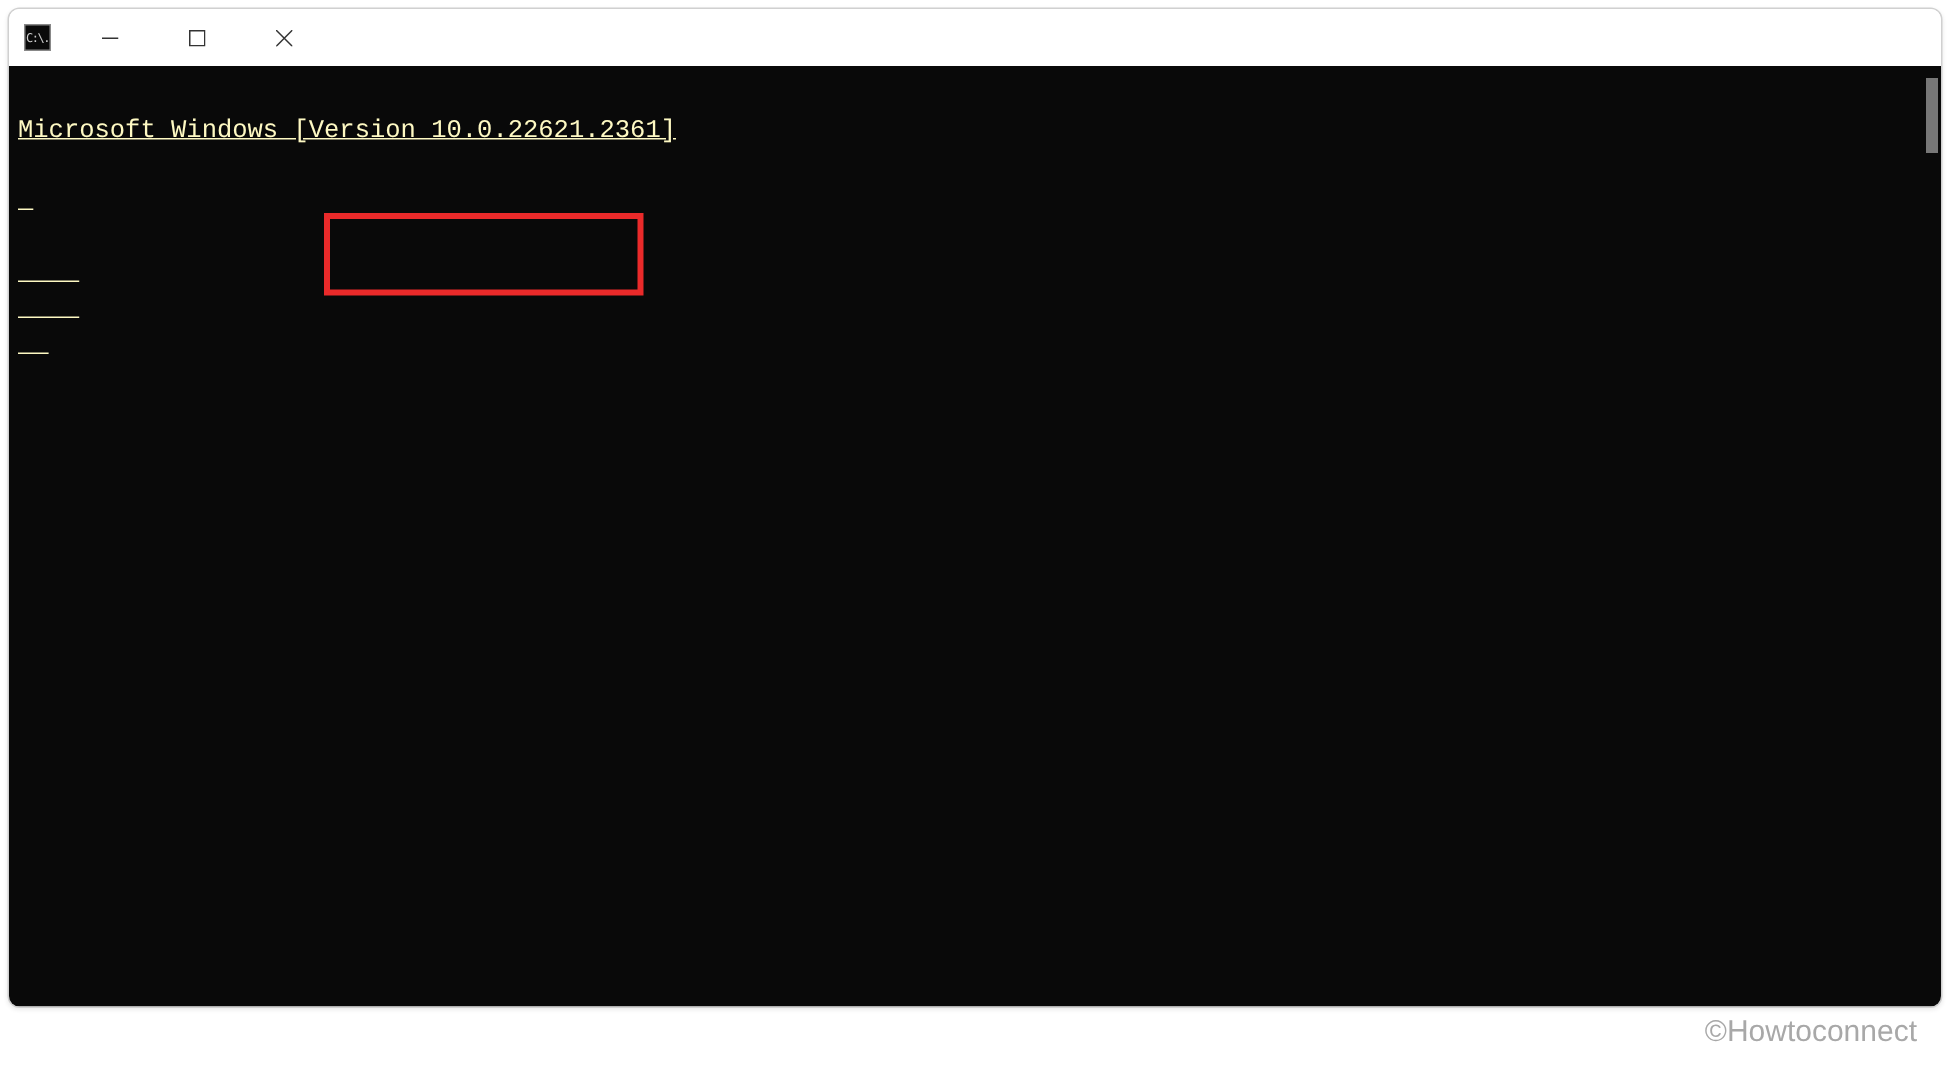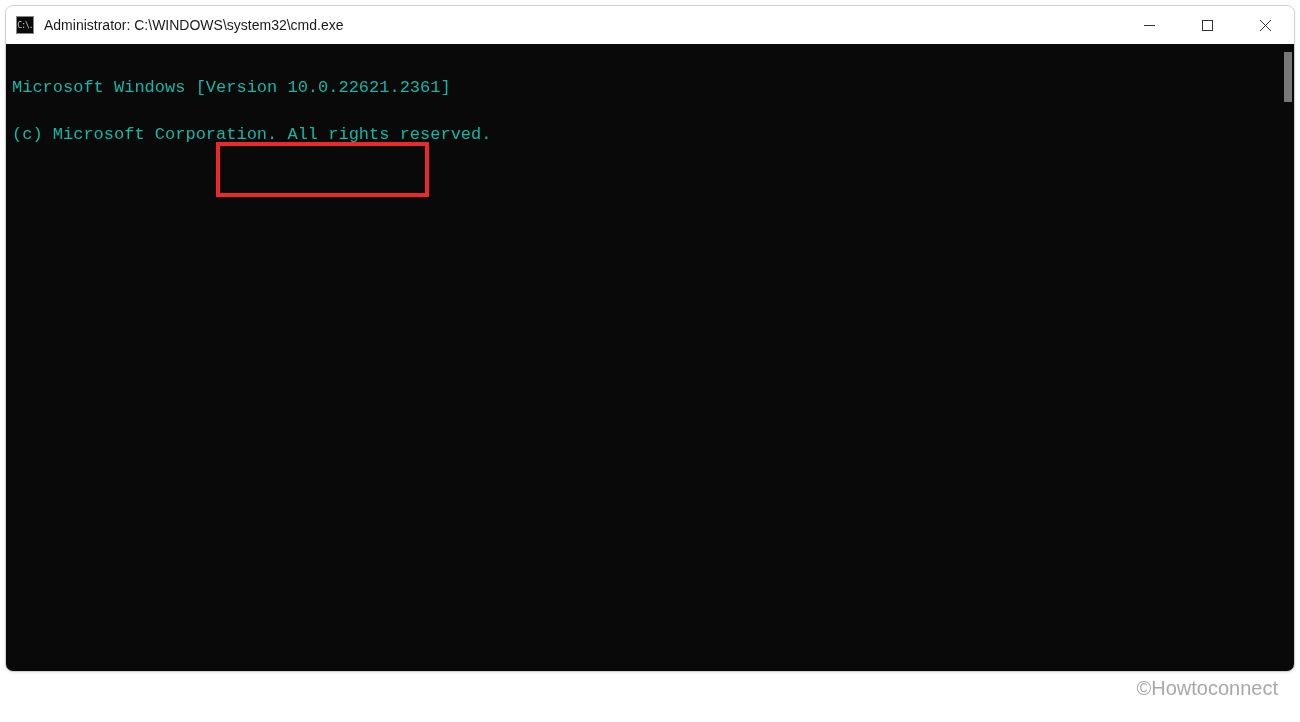--- a/index.html
+++ b/index.html
@@ -79,25 +79,26 @@
       stroke: #333;
       stroke-width: 1;
       fill: none;
     }
     .terminal {
       flex: 1;
       background: #090909;
       padding: 8px 6px;
       font-family: Consolas, "Courier New", monospace;
       font-size: 17px;
-      color: #14b8a6;
+      color: #fef9c3;
       line-height: 1.4;
       position: relative;
       overflow: hidden;
       white-space: pre;
+      text-decoration: underline;
     }
     .terminal .line {
       display: block;
     }
     .highlight-box {
       position: absolute;
       border: 4px solid #ea2a2a;
       pointer-events: none;
       top: 98px;
       left: 210px;
@@ -126,21 +127,20 @@
   </style>
 </head>
 <body>
 
 <div class="window">
 
   <div class="titlebar">
     <div class="app-icon">
       <span>C:\.</span>
     </div>
-    <div class="title-text">Administrator: C:\WINDOWS\system32\cmd.exe</div>
     <div class="window-controls">
       <div class="win-btn">
         <svg viewBox="0 0 11 11">
             <line x1="0" y1="5.5" x2="11" y2="5.5"></line>
           </svg>
       </div>
       <div class="win-btn">
         <svg viewBox="0 0 11 11">
             <rect x="0.5" y="0.5" width="10" height="10"></rect>
           </svg>
@@ -149,21 +149,20 @@
         <svg viewBox="0 0 11 11">
             <line x1="0" y1="0" x2="11" y2="11"></line>
             <line x1="11" y1="0" x2="0" y2="11"></line>
           </svg>
       </div>
     </div>
   </div>
 
   <div class="terminal">
 <span class="line">Microsoft Windows [Version 10.0.22621.2361]</span>
-<span class="line">(c) Microsoft Corporation. All rights reserved.</span>
 <span class="line"> </span>
     <div class="highlight-box"></div>
     <div class="scrollbar-thumb"></div>
   </div>
 
 </div>
 
 <div class="watermark">©Howtoconnect</div>
 
 </body></html>

